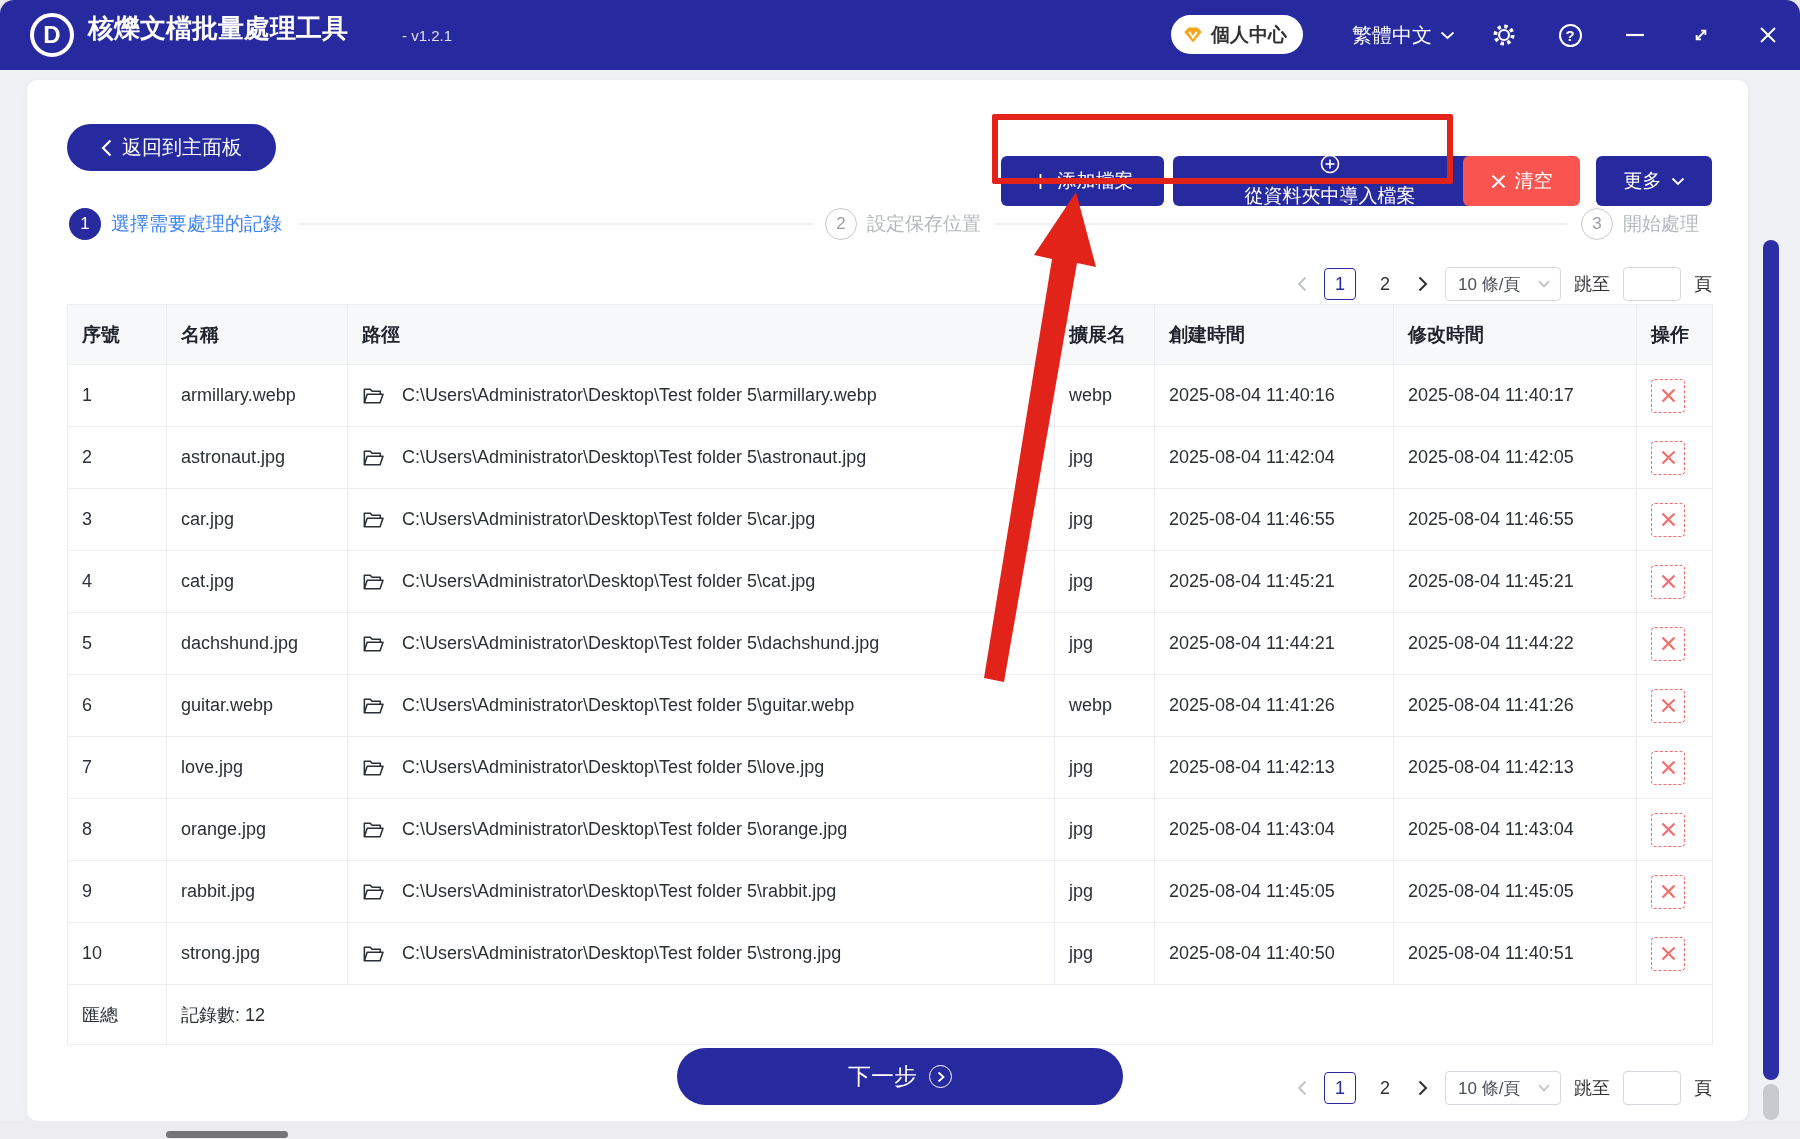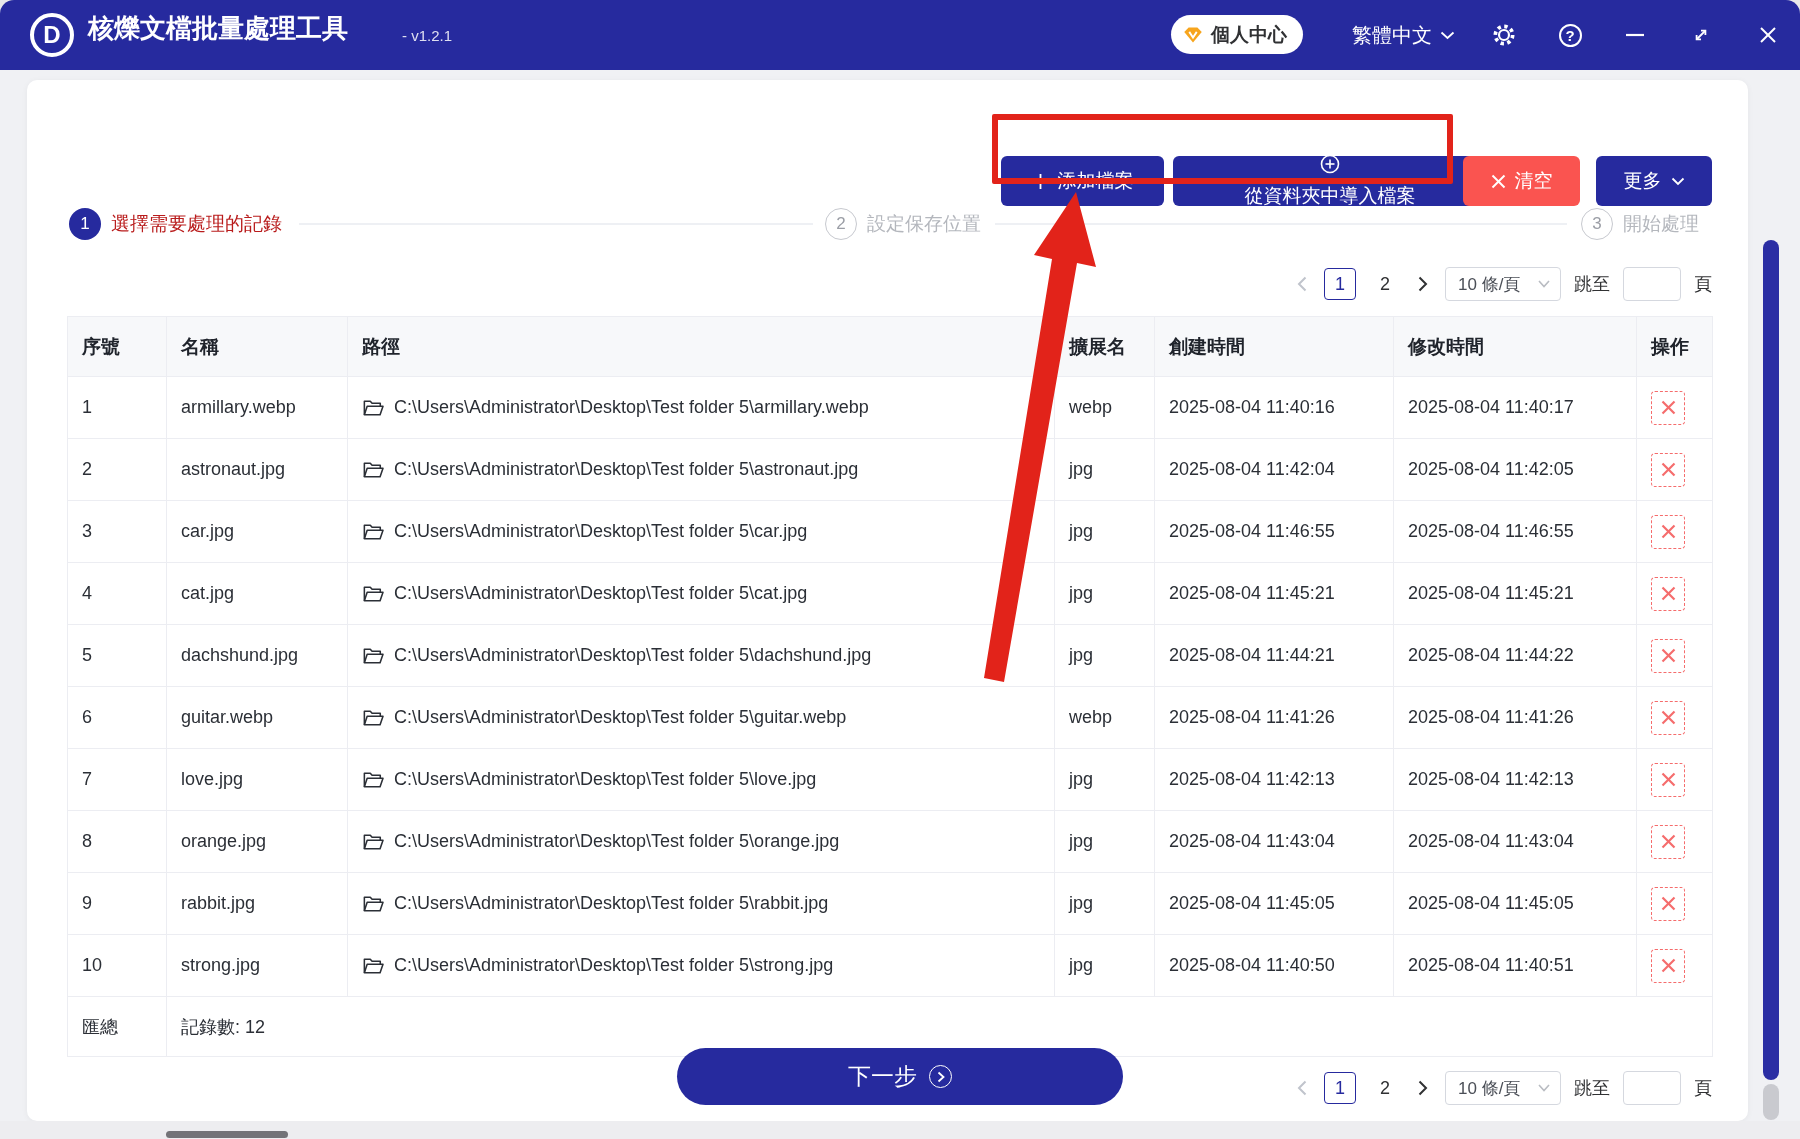--- a/index.html
+++ b/index.html
@@ -42,42 +42,42 @@
   .btn-add{left:974px;width:163px;}
   .btn-import{left:1146px;width:314px;flex-direction:column;}
   .btn-clear{left:1436px;width:117px;background:var(--danger);}
   .btn-more{left:1569px;width:116px;}
 
   
   .step-circle{position:absolute;top:128px;width:32px;height:32px;border-radius:50%;display:flex;align-items:center;justify-content:center;font-size:17px;}
   .step-circle.active{background:var(--primary);color:#fff;}
   .step-circle.idle{background:#fff;border:1.5px solid #c7c9cf;color:#9b9ea6;}
   .step-label{position:absolute;top:128px;height:32px;display:flex;align-items:center;font-size:19px;white-space:nowrap;}
-  .step-label.active{color:#b91c1c;}
+  .step-label.active{color:#3b82f6;}
   .step-label.idle{color:var(--gray-txt);}
   .step-line{position:absolute;top:143px;height:2px;background:#eef0f4;}
 
   
   .pager{position:absolute;right:36px;height:36px;display:flex;align-items:center;gap:13px;}
   .pager-top{top:186px;} .pager-bottom{top:990px;}
   .pg-arrow{display:flex;align-items:center;justify-content:center;width:18px;height:32px;cursor:pointer;color:#303133;}
   .pg-arrow.disabled{color:#c0c4cc;}
   .pg-num{min-width:32px;height:32px;display:flex;align-items:center;justify-content:center;font-size:18px;color:#303133;cursor:pointer;border-radius:4px;}
   .pg-num.active{border:1.5px solid var(--primary);color:var(--primary);}
   .pg-select{width:116px;height:34px;border:1px solid #d5d8df;border-radius:4px;display:flex;align-items:center;justify-content:space-between;
              padding:0 10px 0 12px;font-size:17px;color:#4b4f57;cursor:pointer;white-space:nowrap;}
   .pg-jump{font-size:18px;color:#303133;white-space:nowrap;}
   .pg-input{width:58px;height:34px;border:1px solid #d5d8df;border-radius:4px;outline:none;font-size:16px;text-align:center;}
 
   
-  table.files{position:absolute;left:40px;top:236px;width:1645px;border-collapse:collapse;table-layout:fixed;}
+  table.files{position:absolute;left:40px;top:224px;width:1645px;border-collapse:collapse;table-layout:fixed;}
   table.files th{height:60px;background:#f7f8fa;border:1px solid var(--border);font-size:19px;font-weight:bold;color:#20242c;
                  text-align:left;padding:0 14px;white-space:nowrap;}
   table.files td{height:62px;border:1px solid var(--border);font-size:18px;color:var(--txt);padding:0 14px;white-space:nowrap;overflow:hidden;}
-  .path-flex{display:flex;align-items:center;gap:10px;}
+  .path-flex{display:flex;align-items:center;gap:18px;}
   .folder-ic{display:flex;align-items:center;color:#2b2f36;flex:0 0 auto;}
   .del-btn{width:34px;height:34px;background:#fff;border:1.5px dashed var(--del);border-radius:4px;display:flex;
            align-items:center;justify-content:center;cursor:pointer;color:var(--del);}
   tr.summary td{font-size:18px;color:#2b2f36;height:60px;}
 
   
   .next-btn{position:absolute;left:650px;top:968px;width:446px;height:57px;background:var(--primary);border:none;border-radius:29px;
             color:#fff;font-size:23px;display:flex;align-items:center;justify-content:center;gap:12px;cursor:pointer;z-index:6;white-space:nowrap;}
   .next-ic{width:23px;height:23px;border:1.6px solid #fff;border-radius:50%;display:flex;align-items:center;justify-content:center;}
 
@@ -154,20 +154,28 @@
         <svg width="18" height="18" viewBox="0 0 18 18">
             <line x1="2" y1="2" x2="16" y2="16" stroke="#fff" stroke-width="2"></line>
             <line x1="16" y1="2" x2="2" y2="16" stroke="#fff" stroke-width="2"></line>
           </svg>
       </span>
     </div>
   </div>
 
   <div class="card">
 
+    <button class="back-btn">
+      <span>
+        <svg width="11" height="18" viewBox="0 0 11 18">
+            <path d="M9.5 1.5 L2 9 L9.5 16.5" stroke="#fff" stroke-width="2.2" fill="none"></path>
+          </svg>
+      </span>
+      <span>返回到主面板</span>
+    </button>
 
     <button class="hbtn btn-add">
       <span>
         <svg width="17" height="17" viewBox="0 0 17 17">
             <line x1="8.5" y1="1" x2="8.5" y2="16" stroke="#fff" stroke-width="1.8"></line>
             <line x1="1" y1="8.5" x2="16" y2="8.5" stroke="#fff" stroke-width="1.8"></line>
           </svg>
       </span>
       <span>添加檔案</span>
     </button>

